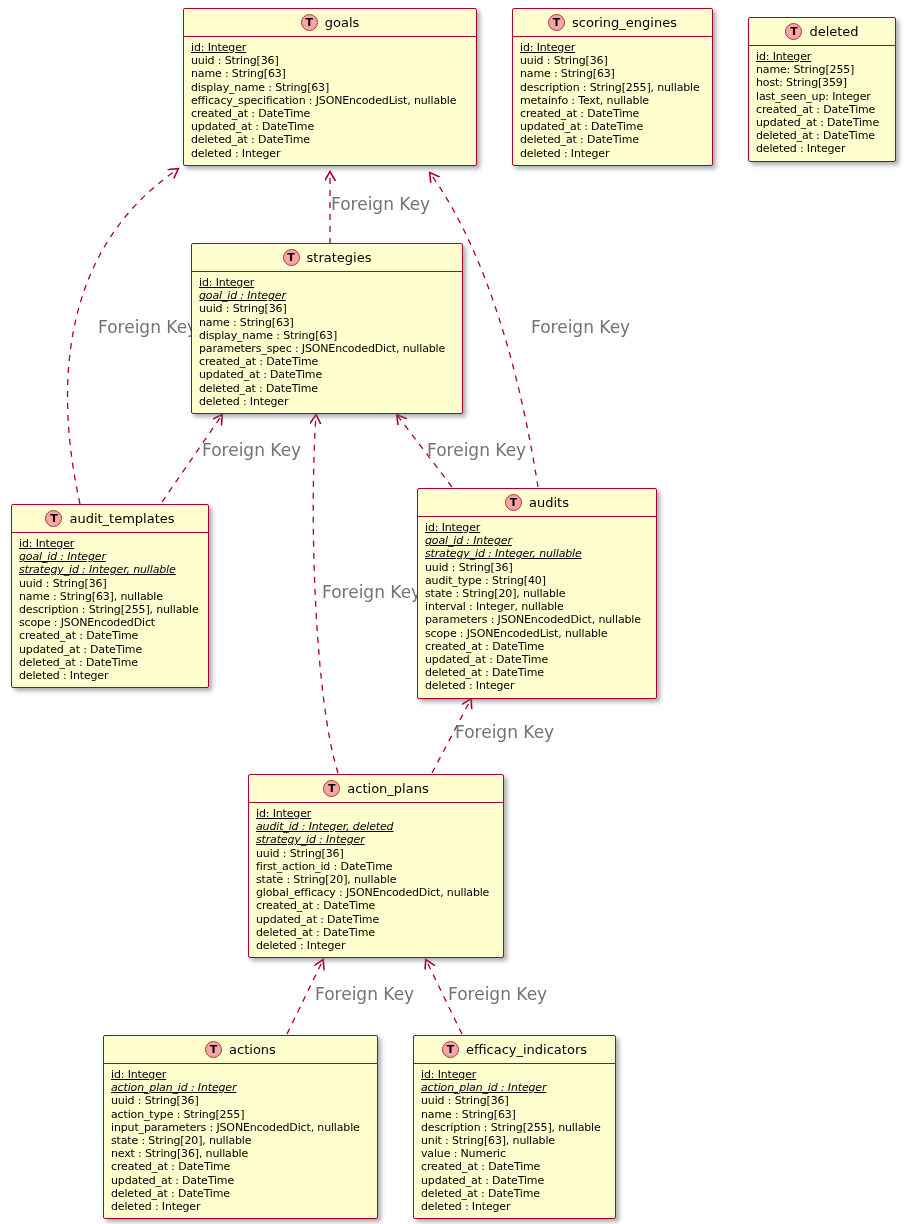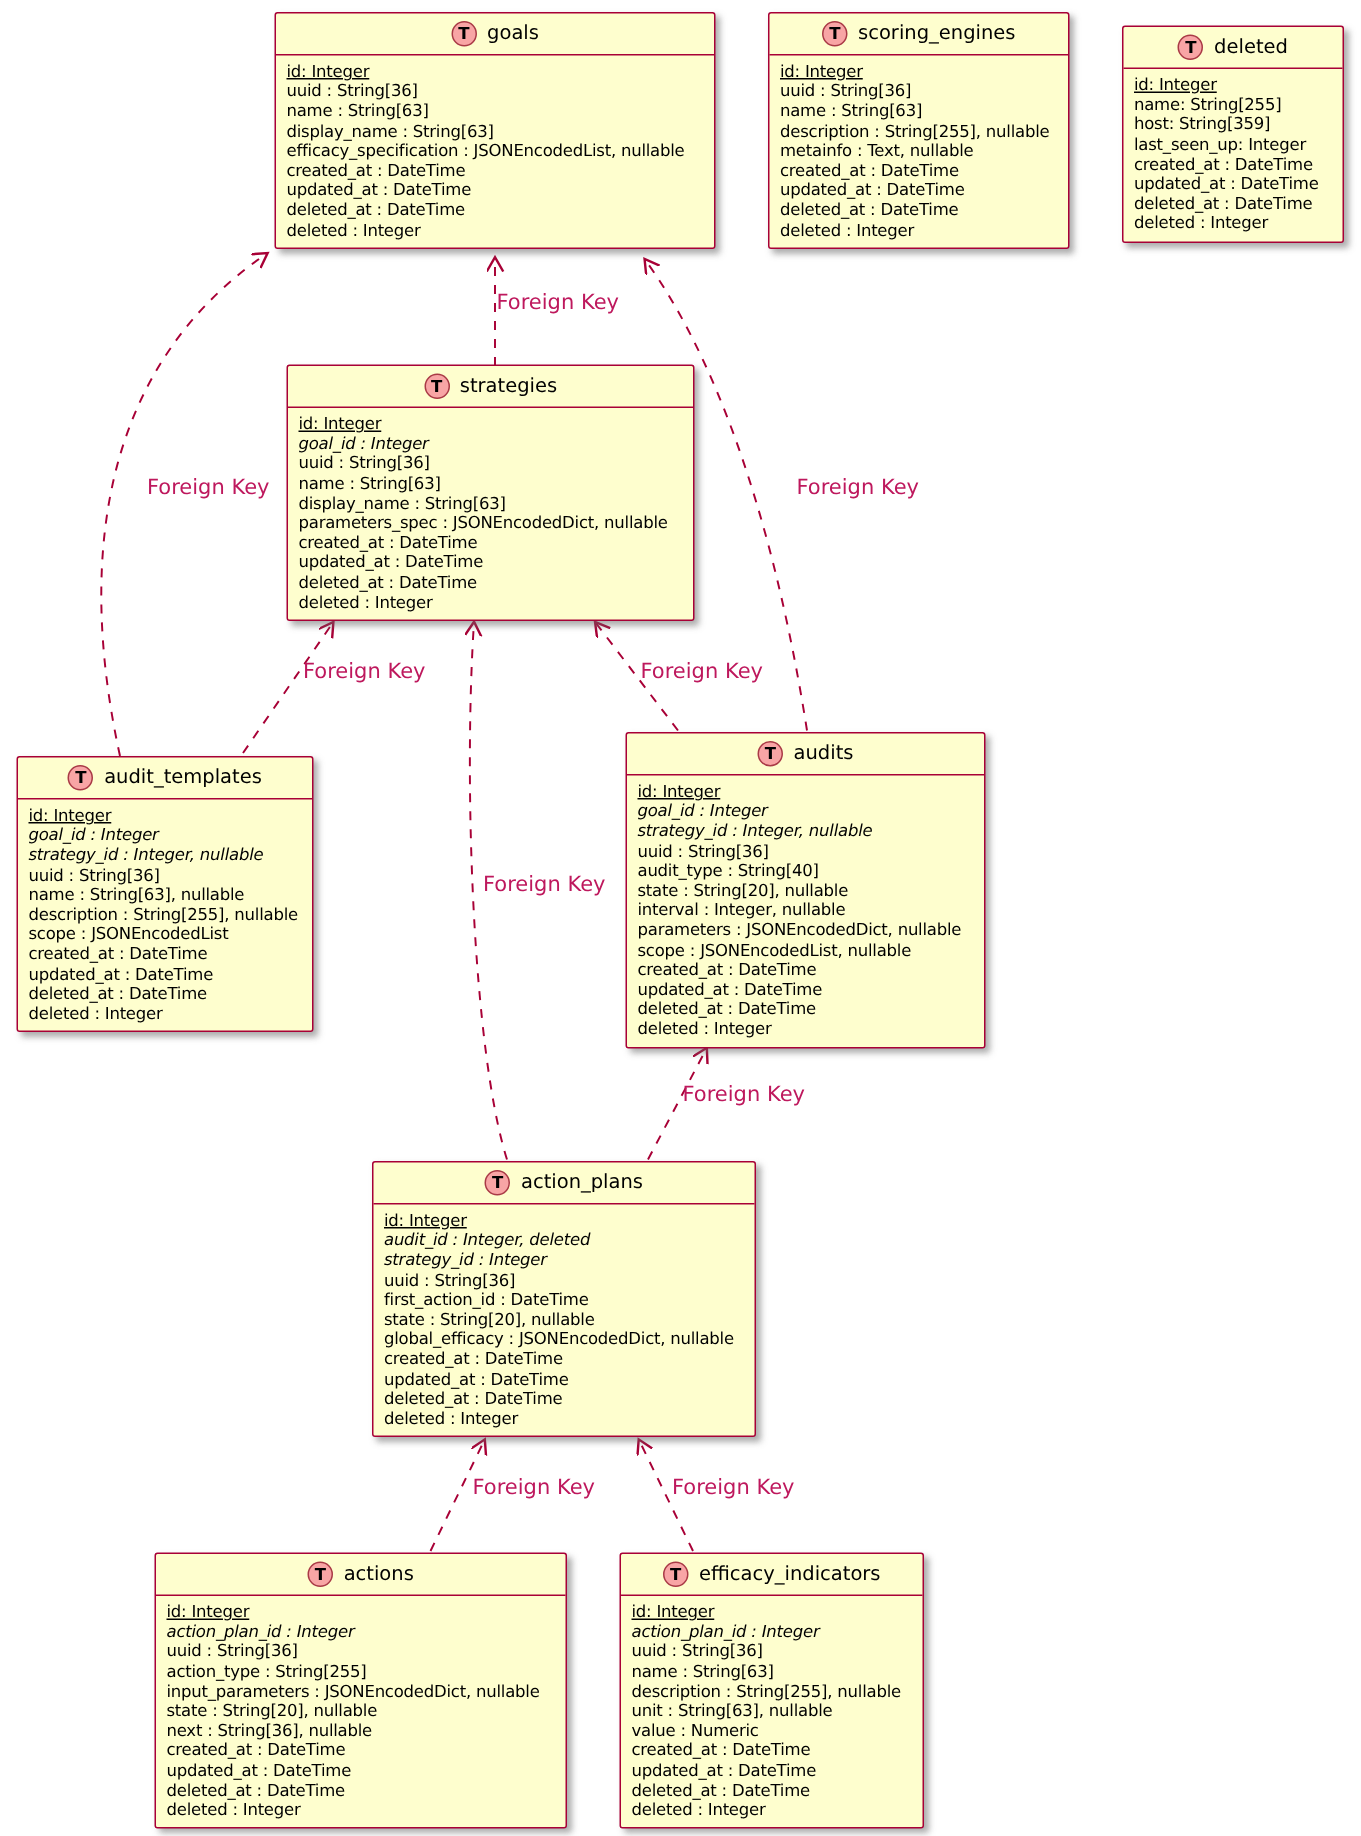--- a/index.html
+++ b/index.html
@@ -23,24 +23,24 @@
     font-size:11px; font-weight:bold; color:#000; box-sizing:border-box;
     flex:0 0 auto;
   }
   .title { font-size:13px; color:#000000; white-space:nowrap; }
   .fields { padding:4px 7px 5px 7px; }
   .field {
     font-size:11px; line-height:13.2px; letter-spacing:-0.15px;
     color:#000000; white-space:nowrap;
   }
   .field.pk { text-decoration:underline; }
-  .field.fk { font-style:italic; }
+  .field.fk { text-decoration:underline; font-style:italic; }
   svg.edges { position:absolute; left:0; top:0; }
   .edge-label {
-    position:absolute; font-size:14px; color:#be185d; white-space:nowrap;
+    position:absolute; font-size:17px; color:#737373; white-space:nowrap;
   }
 </style>
 </head>
 <body>
 
 <div class="canvas">
 
   <svg class="edges" width="907" height="1224" viewBox="0 0 907 1224">
     <defs>
       <marker id="arrow" markerWidth="16" markerHeight="14" refX="9" refY="5.5" orient="auto" markerUnits="userSpaceOnUse">
@@ -147,21 +147,21 @@
       <span class="spot">T</span>
       <span class="title">audit_templates</span>
     </div>
     <div class="fields">
         <div class="field pk">id: Integer</div>
         <div class="field fk">goal_id : Integer</div>
         <div class="field fk">strategy_id : Integer, nullable</div>
         <div class="field">uuid : String[36]</div>
         <div class="field">name : String[63], nullable</div>
         <div class="field">description : String[255], nullable</div>
-        <div class="field">scope : JSONEncodedList</div>
+        <div class="field">scope : JSONEncodedDict</div>
         <div class="field">created_at : DateTime</div>
         <div class="field">updated_at : DateTime</div>
         <div class="field">deleted_at : DateTime</div>
         <div class="field">deleted : Integer</div>
       </div>
   </div>
 
   <div class="tbl" style="left:417px; top:488px; min-width:240px;">
     <div class="hdr">
       <span class="spot">T</span>

